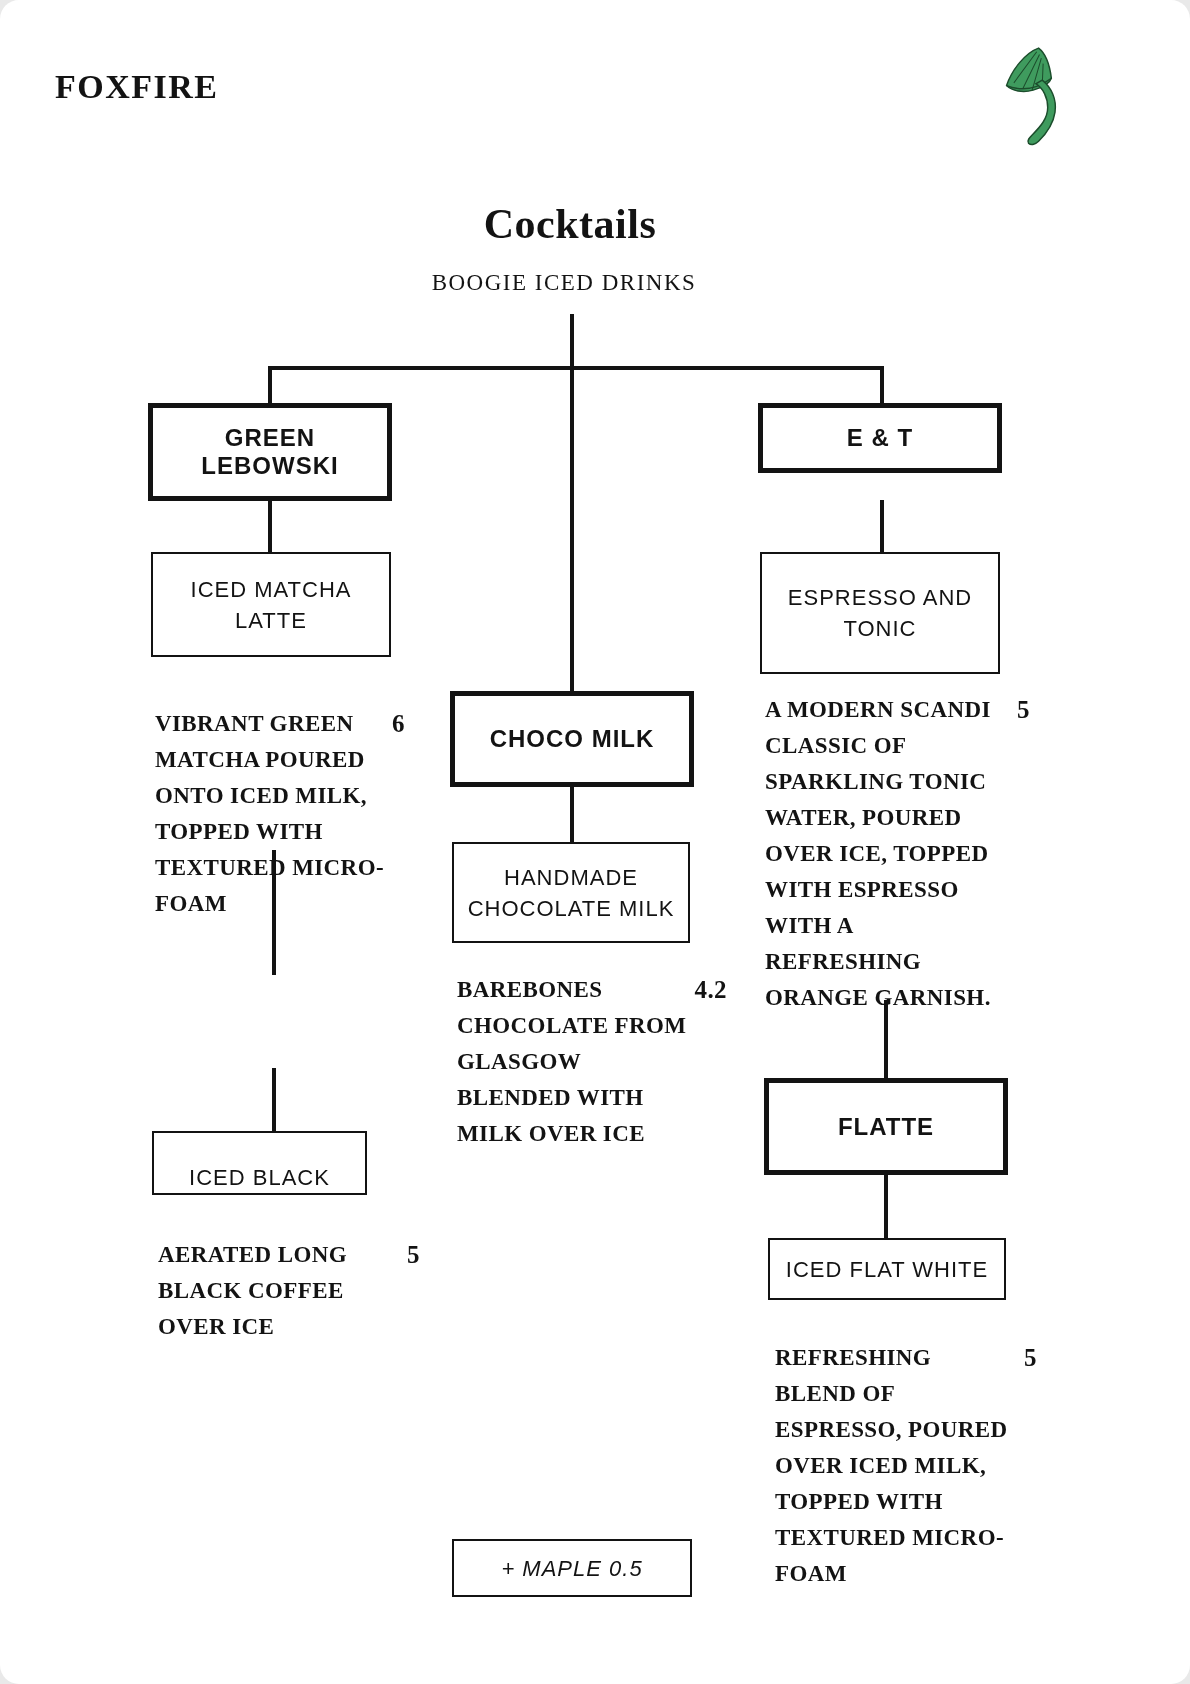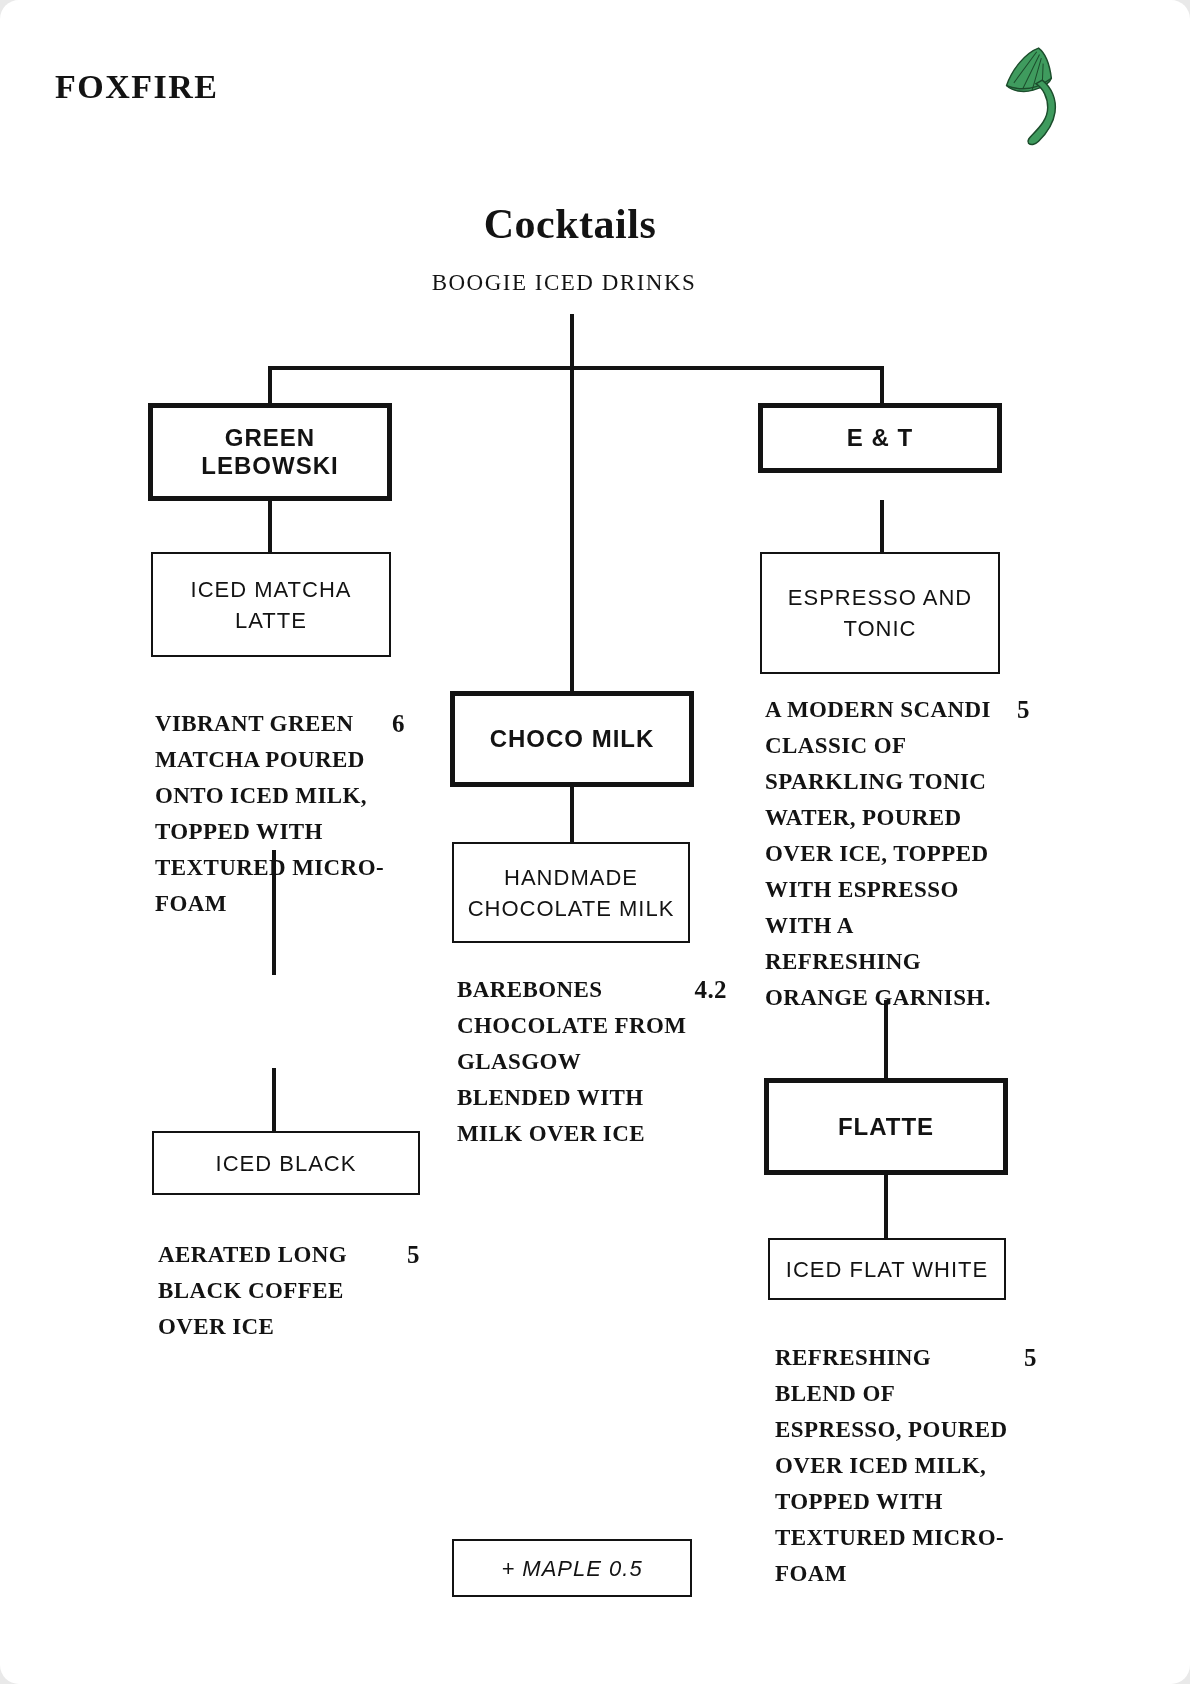--- a/index.html
+++ b/index.html
@@ -94,21 +94,21 @@
   <div class="desc" style="left:155px;top:690px;width:250px;margin-top:16px;">
     <span class="desc-text">VIBRANT GREEN
 MATCHA POURED
 ONTO ICED MILK,
 TOPPED WITH
 TEXTURED MICRO-
 FOAM</span>
     <span class="desc-price">6</span>
   </div>
 
-  <div class="box box-thin" style="left:152px;top:1131px;width:268px;height:64px;">
+  <div class="box box-thin" style="left:152px;top:1131px;width:215px;height:64px;align-items:flex-end;">
     <span>ICED BLACK</span>
   </div>
   <div class="desc" style="left:158px;top:1237px;width:262px;">
     <span class="desc-text">AERATED LONG
 BLACK COFFEE
 OVER ICE</span>
     <span class="desc-price">5</span>
   </div>
 
   <div class="box box-thick" style="left:450px;top:691px;width:244px;height:96px;">

